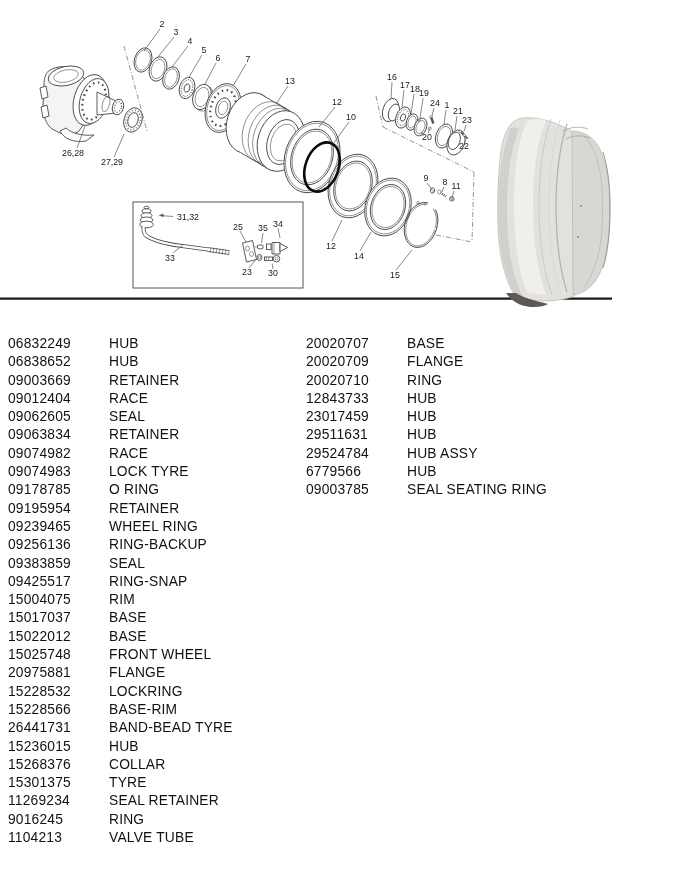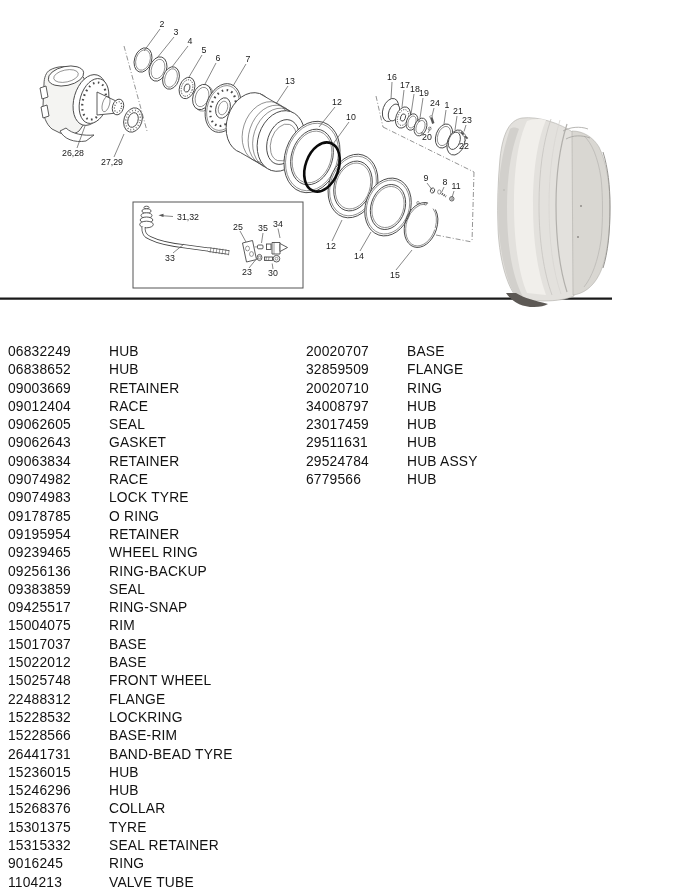--- a/index.html
+++ b/index.html
@@ -13,21 +13,21 @@
   .thin{stroke-width:.55;}
   .dotring{fill:none;stroke:#4a4a4a;stroke-width:2.2;stroke-dasharray:1.6 3.4;}
   .dotsm{fill:none;stroke:#4a4a4a;stroke-width:1.2;stroke-dasharray:1 1.8;}
   .hatch{fill:none;stroke:#777;stroke-width:1.6;stroke-dasharray:1 2;}
   .ldr{stroke:#555;stroke-width:.7;fill:none;}
   .dd{stroke:#666;stroke-width:.7;fill:none;stroke-dasharray:5 2 1 2;}
   .co{font:8.8px "Liberation Sans",sans-serif;fill:#1a1a1a;text-anchor:middle;}
   
   .parts-list{position:absolute;top:327px;left:0;width:700px;color:#121212;
               font-size:13.8px;letter-spacing:.2px;}
-  .col{position:absolute;top:16px;}
+  .col{position:absolute;top:8px;}
   .col-left{left:8px;}
   .col-right{left:306px;}
   .row{height:18.3px;line-height:18.3px;white-space:nowrap;}
   .num{display:inline-block;width:101px;}
   .nm{display:inline-block;}
 </style>
 </head>
 <body>
 
 <div class="page">
@@ -294,23 +294,20 @@
         </div>
 
         <div class="row">
           <span class="num">09012404</span><span class="nm">RACE</span>
         </div>
 
         <div class="row">
           <span class="num">09062605</span><span class="nm">SEAL</span>
         </div>
 
-        <div class="row">
-          <span class="num">09062643</span><span class="nm">GASKET</span>
-        </div>
 
         <div class="row">
           <span class="num">09063834</span><span class="nm">RETAINER</span>
         </div>
 
         <div class="row">
           <span class="num">09074982</span><span class="nm">RACE</span>
         </div>
 
         <div class="row">
@@ -352,94 +349,94 @@
 
         <div class="row">
           <span class="num">15022012</span><span class="nm">BASE</span>
         </div>
 
         <div class="row">
           <span class="num">15025748</span><span class="nm">FRONT WHEEL</span>
         </div>
 
         <div class="row">
-          <span class="num">22488312</span><span class="nm">FLANGE</span>
+          <span class="num">20975881</span><span class="nm">FLANGE</span>
         </div>
 
         <div class="row">
           <span class="num">15228532</span><span class="nm">LOCKRING</span>
         </div>
 
         <div class="row">
           <span class="num">15228566</span><span class="nm">BASE-RIM</span>
         </div>
 
         <div class="row">
           <span class="num">26441731</span><span class="nm">BAND-BEAD TYRE</span>
         </div>
 
         <div class="row">
           <span class="num">15236015</span><span class="nm">HUB</span>
         </div>
 
-        <div class="row">
-          <span class="num">15246296</span><span class="nm">HUB</span>
-        </div>
 
         <div class="row">
           <span class="num">15268376</span><span class="nm">COLLAR</span>
         </div>
 
         <div class="row">
           <span class="num">15301375</span><span class="nm">TYRE</span>
         </div>
 
         <div class="row">
-          <span class="num">15315332</span><span class="nm">SEAL RETAINER</span>
+          <span class="num">11269234</span><span class="nm">SEAL RETAINER</span>
         </div>
 
         <div class="row">
           <span class="num">9016245</span><span class="nm">RING</span>
         </div>
 
         <div class="row">
           <span class="num">1104213</span><span class="nm">VALVE TUBE</span>
         </div>
       </div>
     <div class="col col-right">
 
         <div class="row">
           <span class="num">20020707</span><span class="nm">BASE</span>
         </div>
 
 
         <div class="row">
-          <span class="num">32859509</span><span class="nm">FLANGE</span>
+          <span class="num">20020709</span><span class="nm">FLANGE</span>
         </div>
 
         <div class="row">
           <span class="num">20020710</span><span class="nm">RING</span>
         </div>
 
         <div class="row">
-          <span class="num">34008797</span><span class="nm">HUB</span>
+          <span class="num">12843733</span><span class="nm">HUB</span>
         </div>
 
         <div class="row">
           <span class="num">23017459</span><span class="nm">HUB</span>
         </div>
 
         <div class="row">
           <span class="num">29511631</span><span class="nm">HUB</span>
         </div>
 
         <div class="row">
           <span class="num">29524784</span><span class="nm">HUB ASSY</span>
         </div>
 
         <div class="row">
           <span class="num">6779566</span><span class="nm">HUB</span>
         </div>
 
+        <div class="row">
+          <span class="num">09003785</span><span class="nm">SEAL SEATING RING</span>
+        </div>
       </div>
   </div>
 
 </div>
 
 </body></html>

